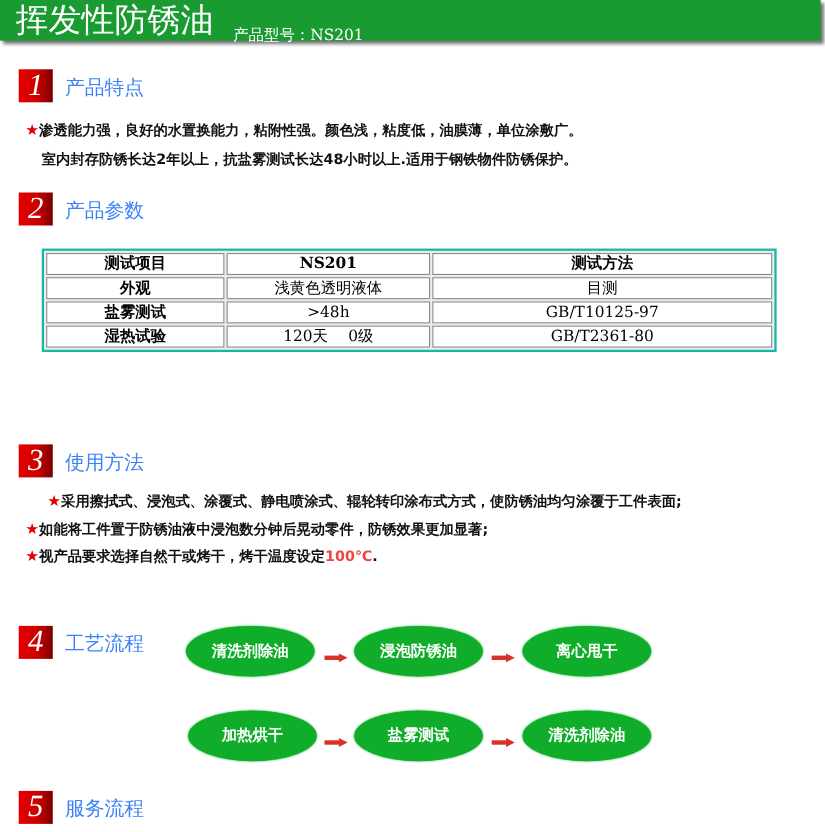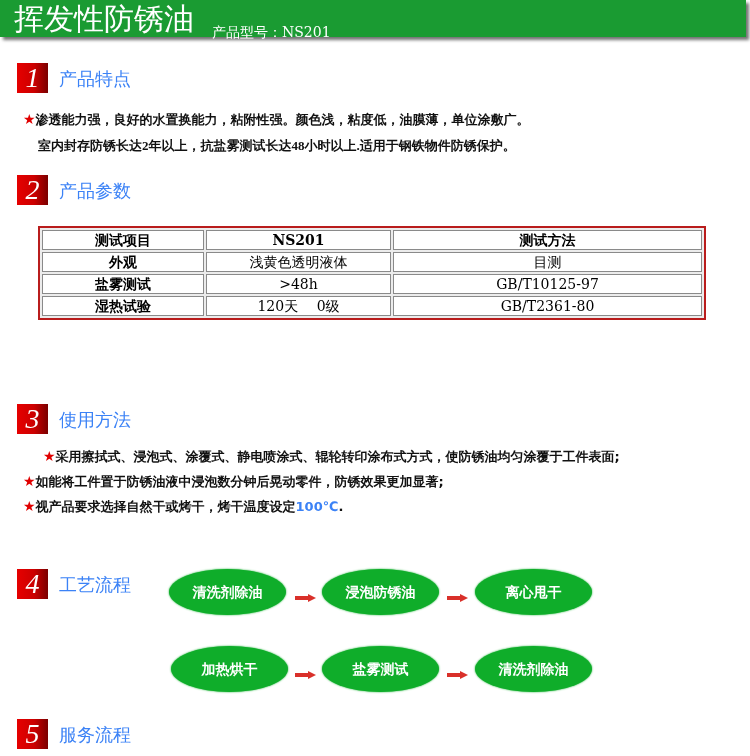--- a/index.html
+++ b/index.html
@@ -14,23 +14,23 @@
   .sec-head { position: absolute; left: 17px; height: 30px; }
   .sec-num { position: absolute; left: 0; top: 0; width: 31px; height: 30px;
              background: linear-gradient(90deg, #e60000 0%, #cc0000 55%, #7a0000 100%);
              color: #fff; font-family: "Liberation Serif", serif; font-style: italic;
              font-size: 28px; line-height: 30px; text-align: center; }
   .sec-title { position: absolute; left: 42px; top: 2px; font-size: 18px; color: #3b82f6;
                font-family: Liberation Sans, sans-serif; white-space: nowrap; line-height: 28px; }
   .text-line { position: absolute; font-size: 13px; font-weight: bold; white-space: nowrap;
                line-height: 18px; color: #111; }
   .star { color: #e00000; font-weight: normal; font-size: 14px; }
-  .red { color: #3b82f6; }
+  .red { color: #ef4444; }
   table.params { position: absolute; left: 38px; top: 226px; width: 668px;
-                 border-collapse: separate; border-spacing: 2px; border: 2px solid #b91c1c;
+                 border-collapse: separate; border-spacing: 2px; border: 2px solid #14b8a6;
                  background: #ececec; }
   table.params td { border: 1px solid #8a8a8a; background: #fff; text-align: center;
                     font-family: "DejaVu Serif", serif; font-size: 14px; height: 18px;
                     padding: 0; line-height: 18px; }
   table.params td.c0 { width: 160px; font-weight: bold; }
   table.params td.c1 { width: 183px; }
   table.params tr.head td { font-weight: bold; }
   .ellipse { position: absolute; width: 117px; height: 46px; border-radius: 50%;
              background: #0fad2a; color: #fff; font-size: 14px; font-weight: bold;
              text-align: center; line-height: 46px; box-shadow: 0 0 2px #0fad2a; }
@@ -48,21 +48,21 @@
   <span class="header-sub">产品型号：NS201</span>
 </div>
 
 <div class="sec-head" style="top:63px;">
   <div class="sec-num">1</div>
   <div class="sec-title">产品特点</div>
 </div>
 <div class="text-line" style="left:23px; top:110px;">
   <span class="star">★</span><span>渗透能力强，良好的水置换能力，粘附性强。颜色浅，粘度低，油膜薄，单位涂敷广。</span>
 </div>
-<div class="text-line" style="left:38px; top:137px;font-family:Liberation Serif, serif;">
+<div class="text-line" style="left:38px; top:137px;">
   <span>室内封存防锈长达2年以上，抗盐雾测试长达48小时以上.适用于钢铁物件防锈保护。</span>
 </div>
 
 <div class="sec-head" style="top:175px;">
   <div class="sec-num">2</div>
   <div class="sec-title">产品参数</div>
 </div>
 <table class="params">
   <tbody>
       <tr class="head">

